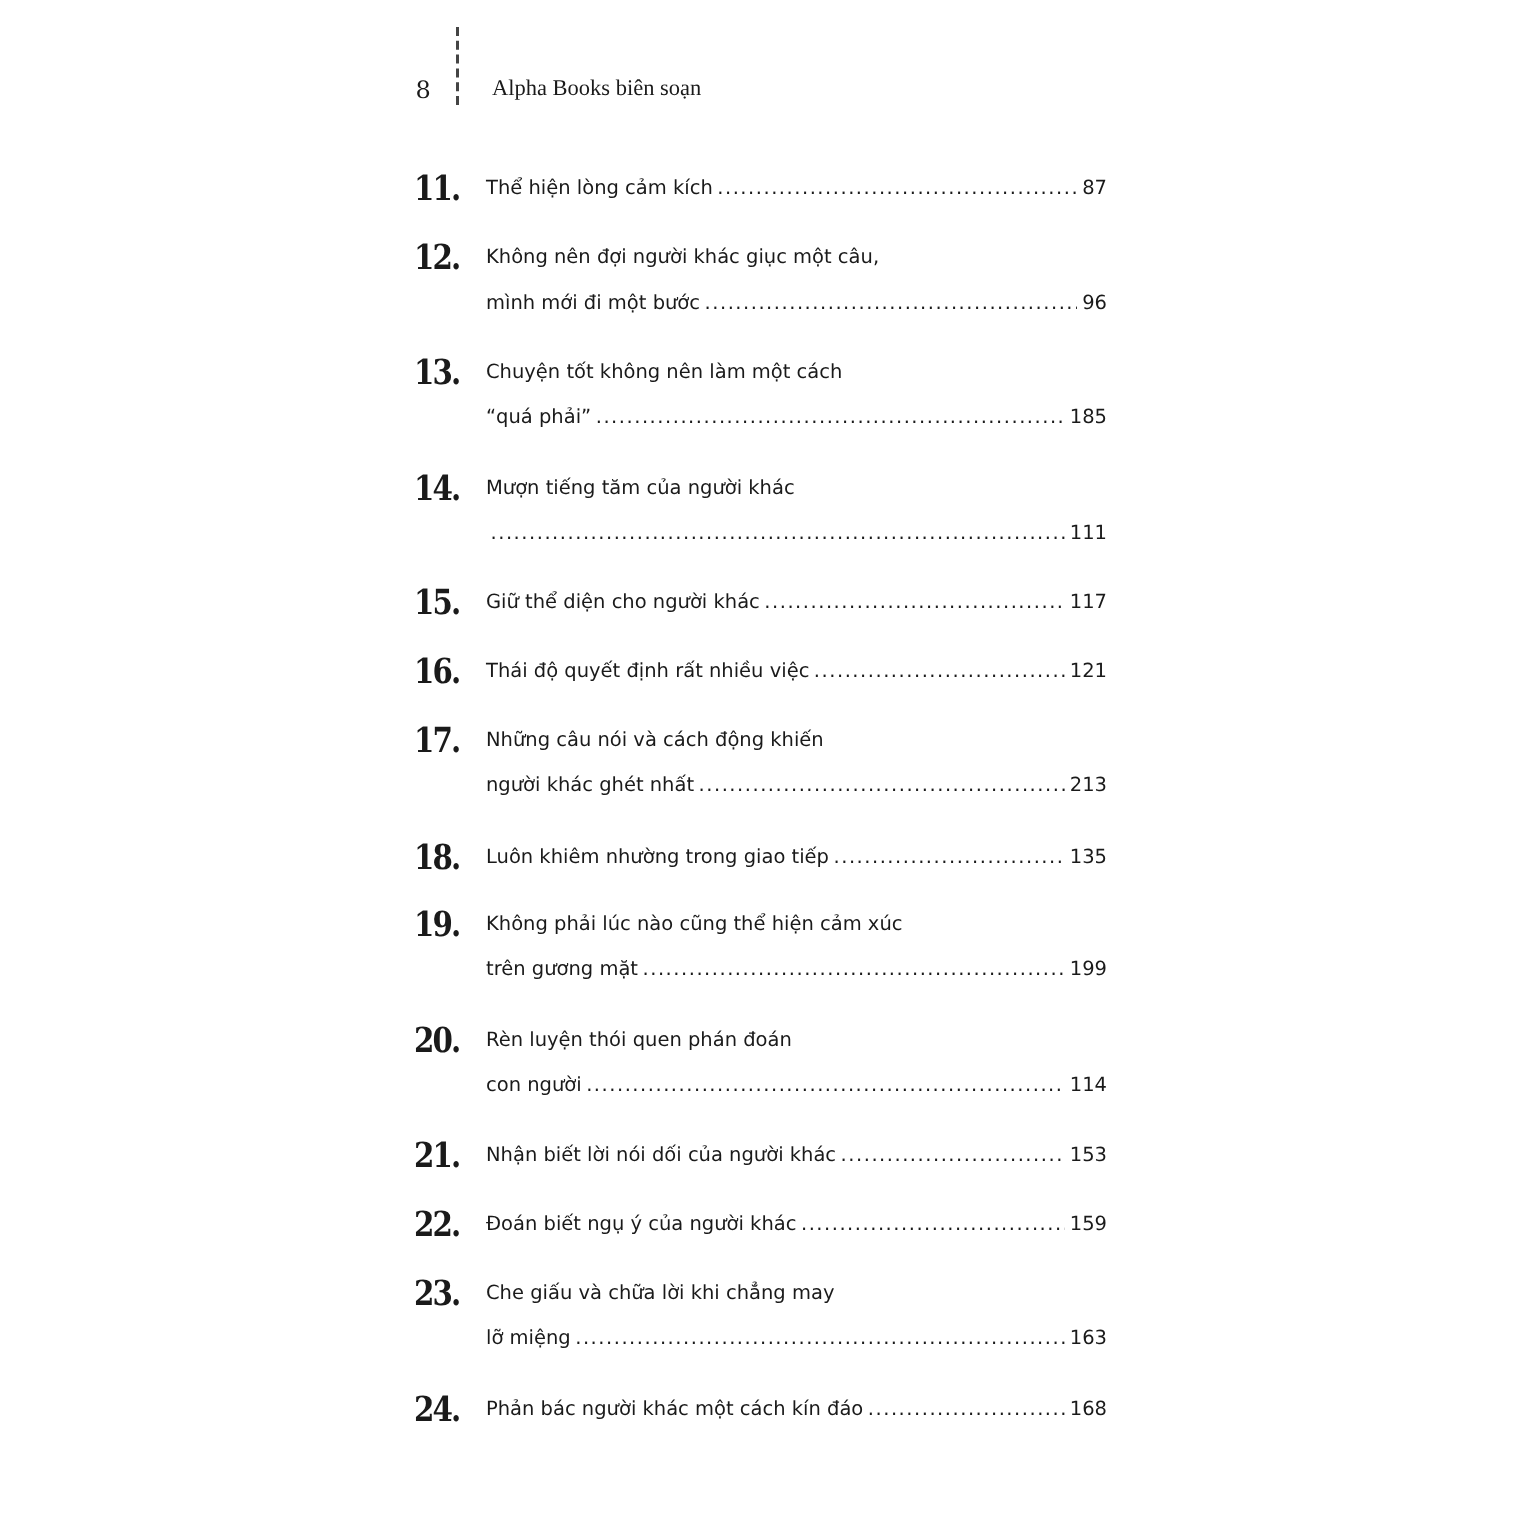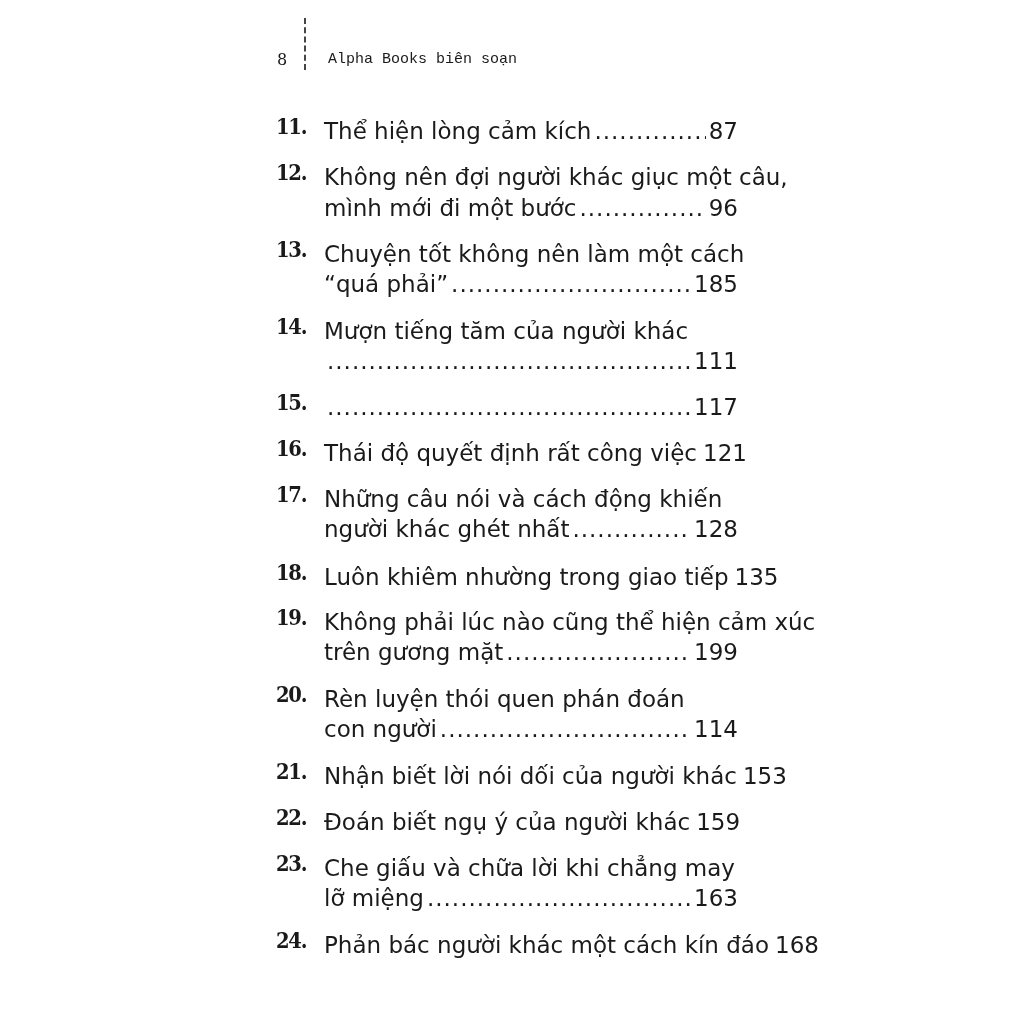--- a/index.html
+++ b/index.html
@@ -1,24 +1,24 @@
 <!DOCTYPE html>
 <html><head>
 <meta charset="utf-8">
 <style>
   html, body { margin: 0; padding: 0; background: #ffffff; }
   body { width: 1024px; height: 1024px; position: relative; overflow: hidden; color: #1a1a1a; }
   .header { position: absolute; top: 0; left: 0; width: 1024px; height: 90px; }
   .page-num { position: absolute; left: 277px; top: 50px; font-family: "DejaVu Serif", serif; font-size: 16px; }
   .dash-line { position: absolute; left: 304px; top: 18px; height: 52px; border-left: 2px dashed #444; }
-  .running-title { position: absolute; left: 328px; top: 51px; font-family: Liberation Mono, monospace; font-size: 15px; }
+  .running-title { position: absolute; left: 328px; top: 51px; font-family: Liberation Serif, serif; font-size: 15px; }
   .toc { position: absolute; left: 0; top: 0; width: 1024px; }
   .entry { position: absolute; left: 276px; width: 470px; }
   .num { position: absolute; left: 0; top: -6px; font-family: "DejaVu Serif", serif; font-size: 23px; font-weight: bold; letter-spacing: -1.5px; transform: scaleX(0.85); transform-origin: left; }
-  .line { position: absolute; left: 48px; width: 414px; font-family: "DejaVu Sans", sans-serif; font-size: 23px; white-space: nowrap; display: flex; align-items: baseline; }
+  .line { position: absolute; left: 48px; width: 414px; font-family: "DejaVu Sans", sans-serif; font-size: 13px; white-space: nowrap; display: flex; align-items: baseline; }
   .line .txt { flex: 0 0 auto; }
   .line .dots { flex: 1 1 auto; overflow: hidden; margin: 0 3px; letter-spacing: 1px; }
   .line .dots::before { content: "........................................................................................................................................"; }
   .line .pg { flex: 0 0 auto; }
 </style>
 </head>
 <body>
 
 <div class="header">
   <span class="page-num">8</span>
@@ -68,43 +68,44 @@
       </div>
     <div class="line" style="top:30px">
         <span class="dots"></span>
         <span class="pg">111</span>
       </div>
   </div>
 
   <div class="entry" style="top:394px">
     <span class="num">15.</span>
     <div class="line" style="top:0">
+        <span class="txt">Giữ thể diện cho người khác</span>
         <span class="dots"></span>
         <span class="pg">117</span>
       </div>
   </div>
 
   <div class="entry" style="top:440px">
     <span class="num">16.</span>
     <div class="line" style="top:0">
-        <span class="txt">Thái độ quyết định rất công việc</span>
+        <span class="txt">Thái độ quyết định rất nhiều việc</span>
         <span class="dots"></span>
         <span class="pg">121</span>
       </div>
   </div>
 
   <div class="entry" style="top:486px">
     <span class="num">17.</span>
     <div class="line" style="top:0">
         <span class="txt">Những câu nói và cách động khiến</span>
       </div>
     <div class="line" style="top:30px">
         <span class="txt">người khác ghét nhất</span>
         <span class="dots"></span>
-        <span class="pg">128</span>
+        <span class="pg">213</span>
       </div>
   </div>
 
   <div class="entry" style="top:564px">
     <span class="num">18.</span>
     <div class="line" style="top:0">
         <span class="txt">Luôn khiêm nhường trong giao tiếp</span>
         <span class="dots"></span>
         <span class="pg">135</span>
       </div>

